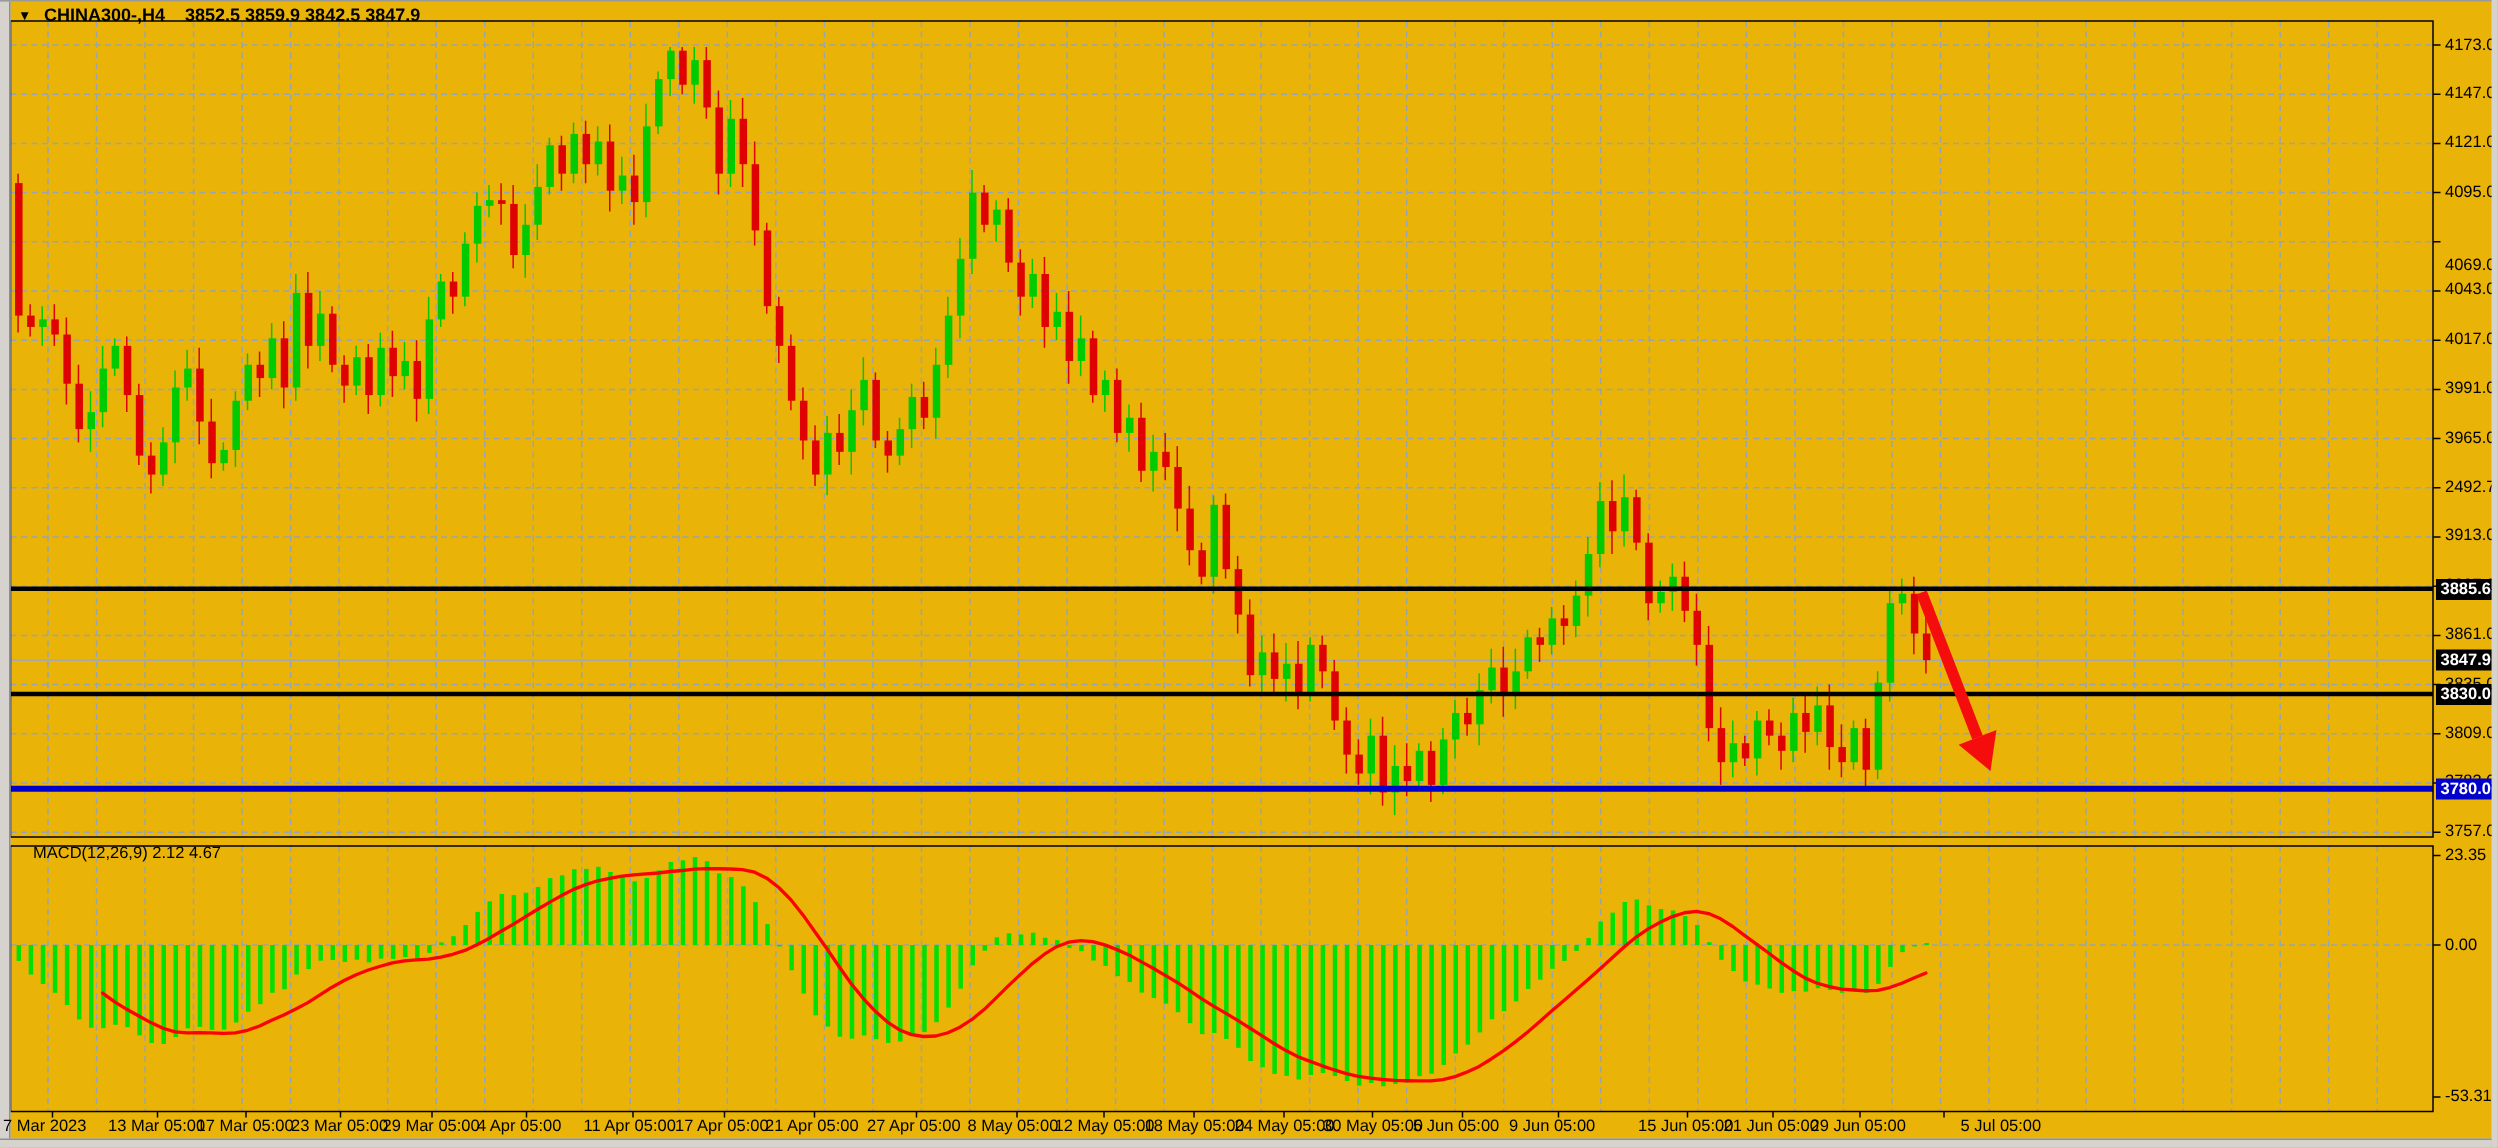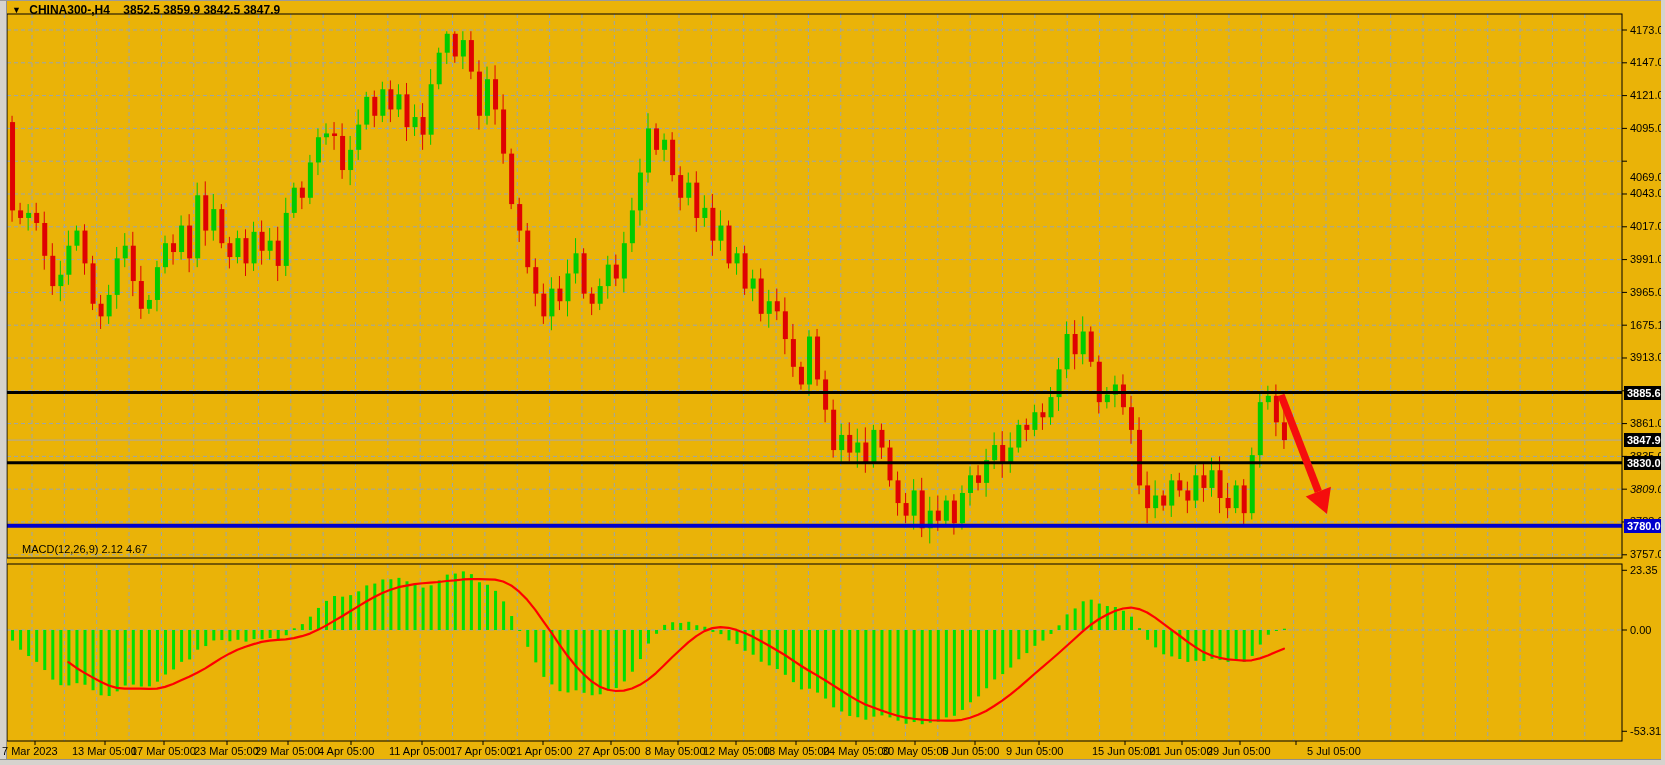--- a/index.html
+++ b/index.html
@@ -4,21 +4,21 @@
 <style>
   html,body{margin:0;padding:0;background:#d6d3ce;}
   #screen{position:relative;width:1661px;height:765px;background:#eab308;
     font-family:"Liberation Sans",sans-serif;overflow:hidden;
     border-top:1px solid #9a9a9a;box-sizing:border-box;}
   #chart-svg{position:absolute;left:0;top:0;}
   .edge-left{position:absolute;left:0;top:0;width:6px;height:765px;background:#d6d3ce;border-right:1px solid #8f8f8f;}
   .edge-bottom{position:absolute;left:0;top:758px;width:1665px;height:7px;background:#d6d3ce;border-top:1px solid #8f8f8f;}
   .title{position:absolute;left:12px;top:2px;font-size:12px;font-weight:700;color:#000;white-space:nowrap;}
   .title .tri{display:inline-block;font-size:9px;vertical-align:1px;margin-right:5px;}
-  .macd-label{position:absolute;left:22px;top:542px;font-size:11px;color:#000;white-space:nowrap;}
+  .macd-label{position:absolute;left:22px;top:562px;font-size:11px;color:#000;white-space:nowrap;}
   .plabel{position:absolute;left:1630px;font-size:11px;color:#000;white-space:nowrap;}
   .tlabel{position:absolute;top:744px;font-size:11px;color:#000;white-space:nowrap;}
   .badge{position:absolute;left:1624px;width:41px;font-size:11px;font-weight:600;color:#fff;
     text-align:left;padding:1px 0 1px 3px;line-height:12px;}
 </style>
 </head>
 <body>
 
 <div id="screen">
   <svg id="chart-svg" width="1665" height="765">
@@ -685,26 +685,26 @@
   <div id="price-labels">
       <div class="plabel" style="top: 22.5px;">4173.0</div>
       <div class="plabel" style="top: 55.299px;">4147.0</div>
       <div class="plabel" style="top: 88.098px;">4121.0</div>
       <div class="plabel" style="top: 120.897px;">4095.0</div>
       <div class="plabel" style="top: 170px;">4069.0</div>
       <div class="plabel" style="top: 186.495px;">4043.0</div>
       <div class="plabel" style="top: 219.294px;">4017.0</div>
       <div class="plabel" style="top: 252.093px;">3991.0</div>
       <div class="plabel" style="top: 284.892px;">3965.0</div>
-      <div class="plabel" style="top: 317.691px;">1675.1</div>
+      <div class="plabel" style="top: 317.691px;">2492.7</div>
       <div class="plabel" style="top: 350.49px;">3913.0</div>
       <div class="plabel" style="top: 383.289px;">3887.0</div>
       <div class="plabel" style="top: 416.088px;">3861.0</div>
       <div class="plabel" style="top: 448.887px;">3835.0</div>
-      <div class="plabel" style="top: 481.686px; font-style: italic;">3809.0</div>
+      <div class="plabel" style="top: 481.686px;">3809.0</div>
       <div class="plabel" style="top: 514.485px;">3783.0</div>
       <div class="plabel" style="top: 547.284px;">3757.0</div>
     </div>
   <div id="macd-axis-labels">
       <div class="plabel" style="top: 562.783px;">23.35</div>
       <div class="plabel" style="top: 622.5px;">0.00</div>
       <div class="plabel" style="top: 723.789px;">-53.31</div>
     </div>
   <div id="time-labels">
       <div class="tlabel" style="left: 2px;">7 Mar 2023</div>

